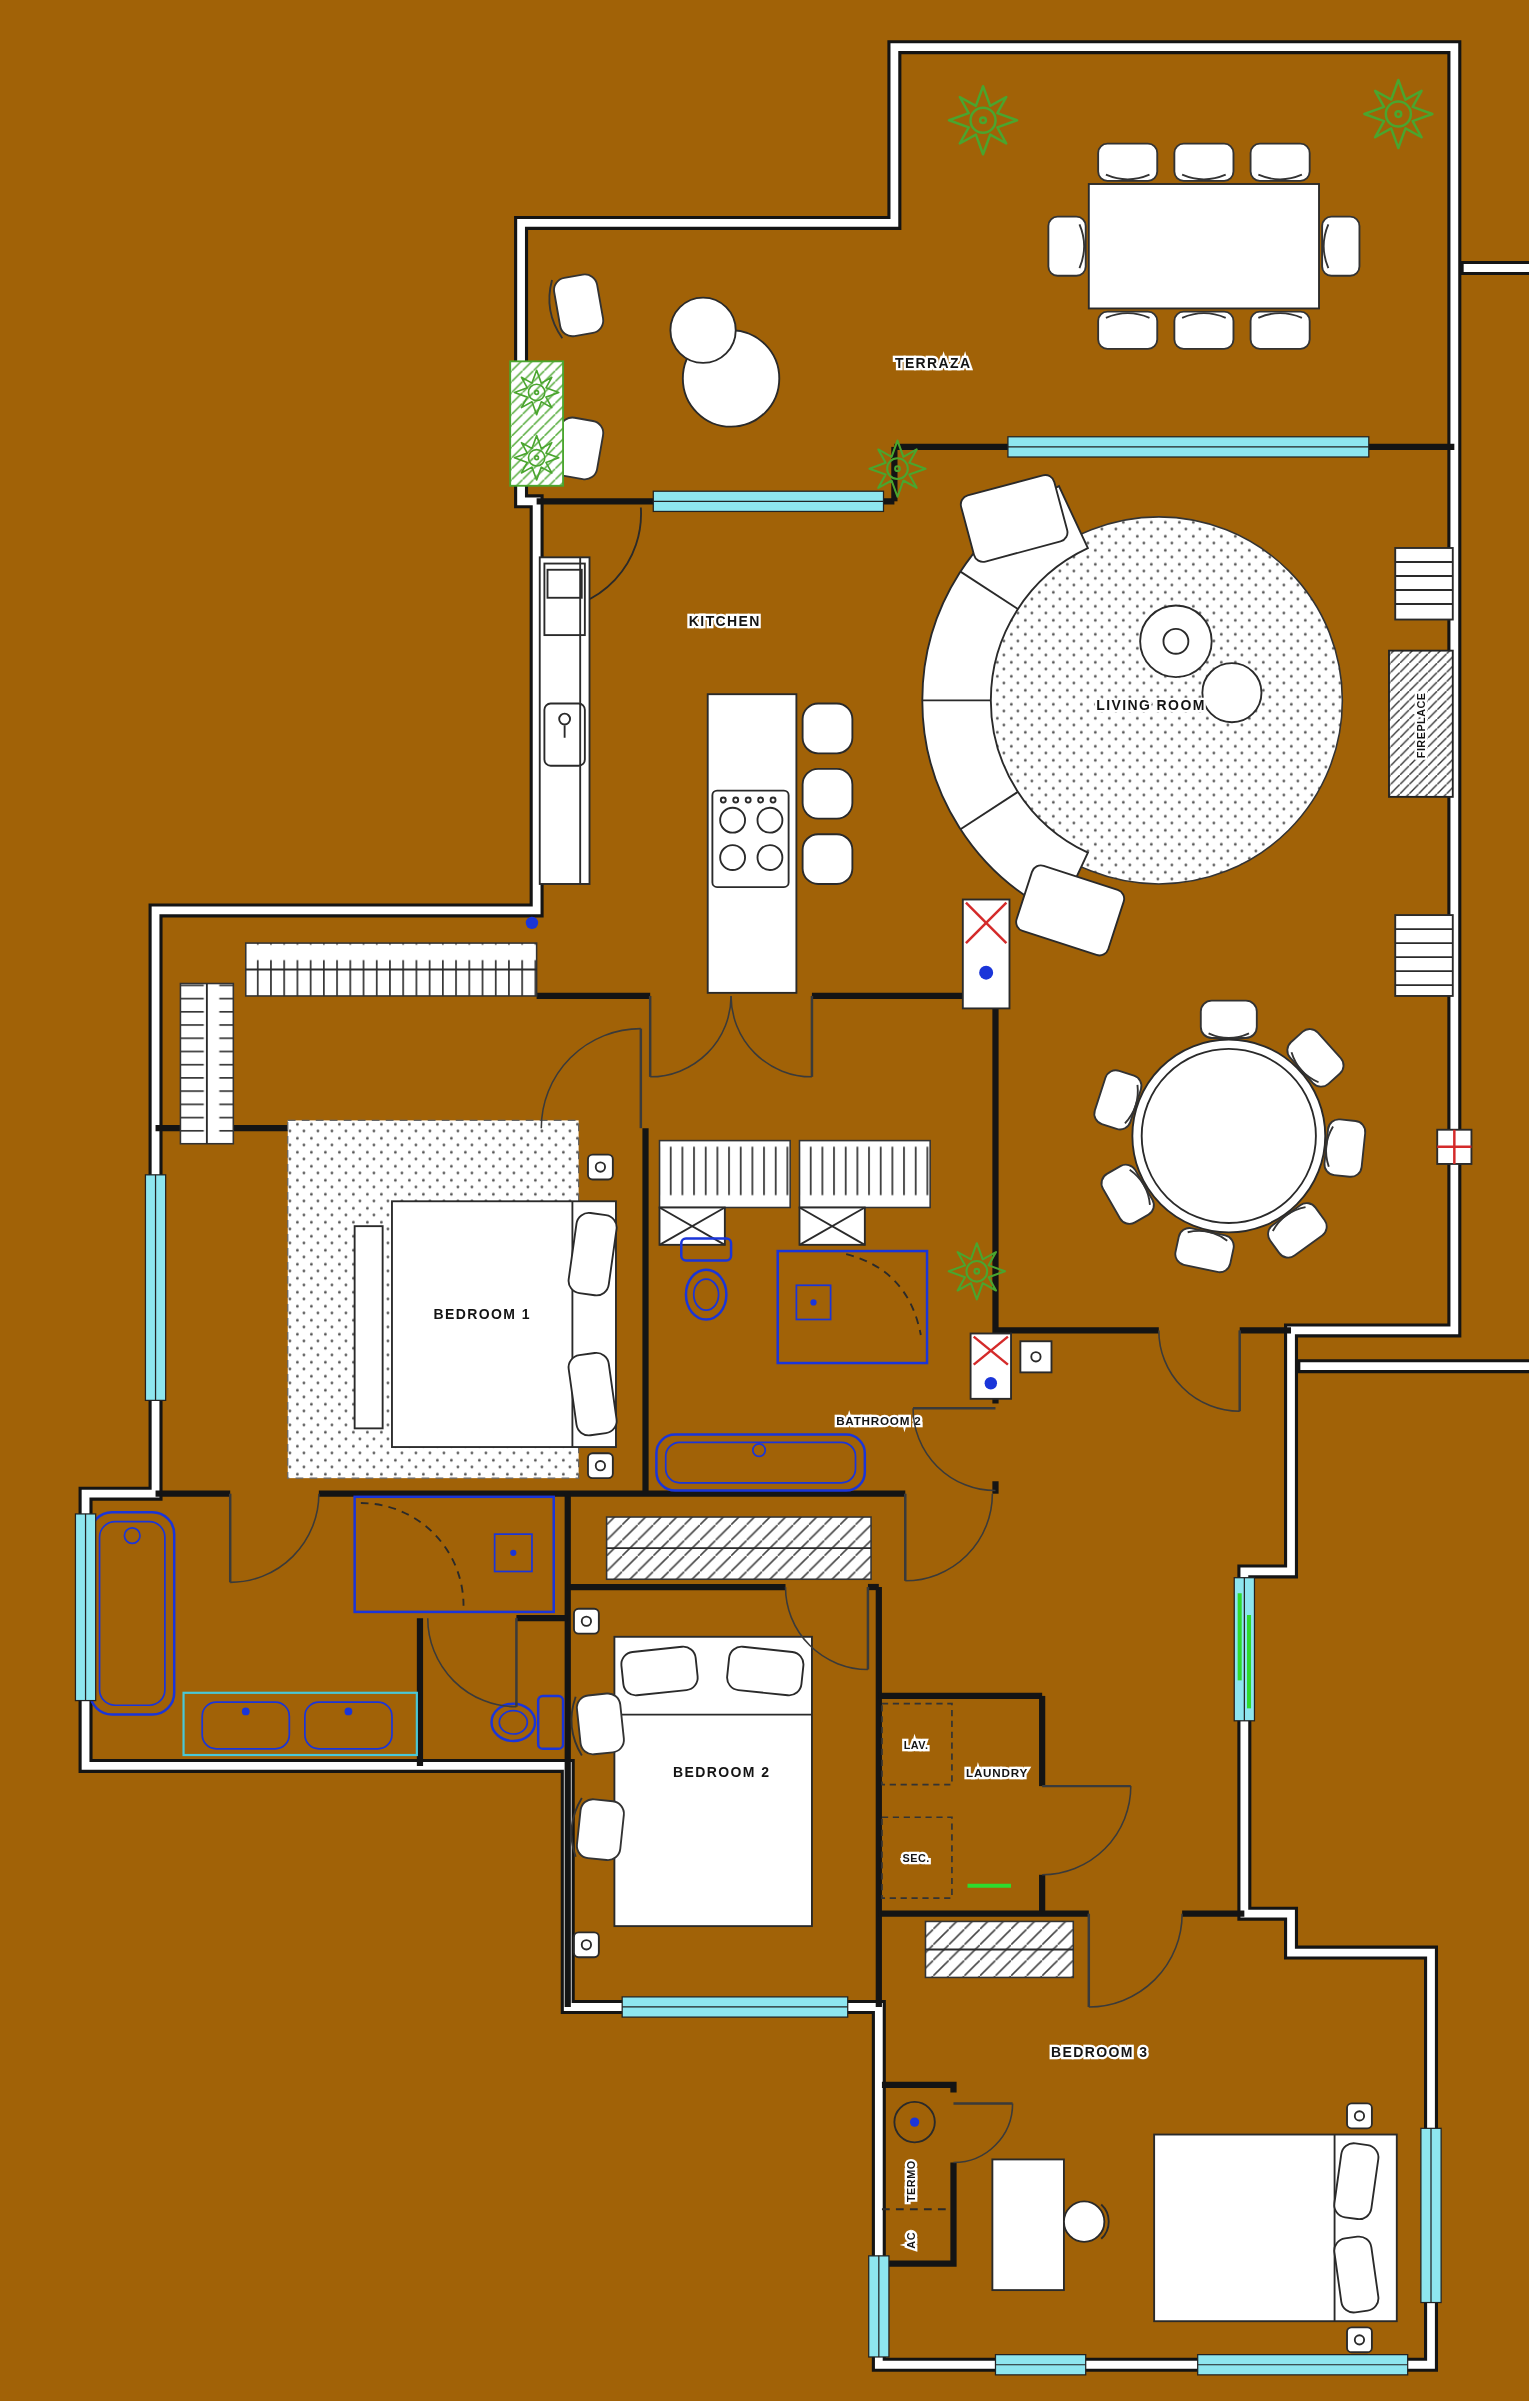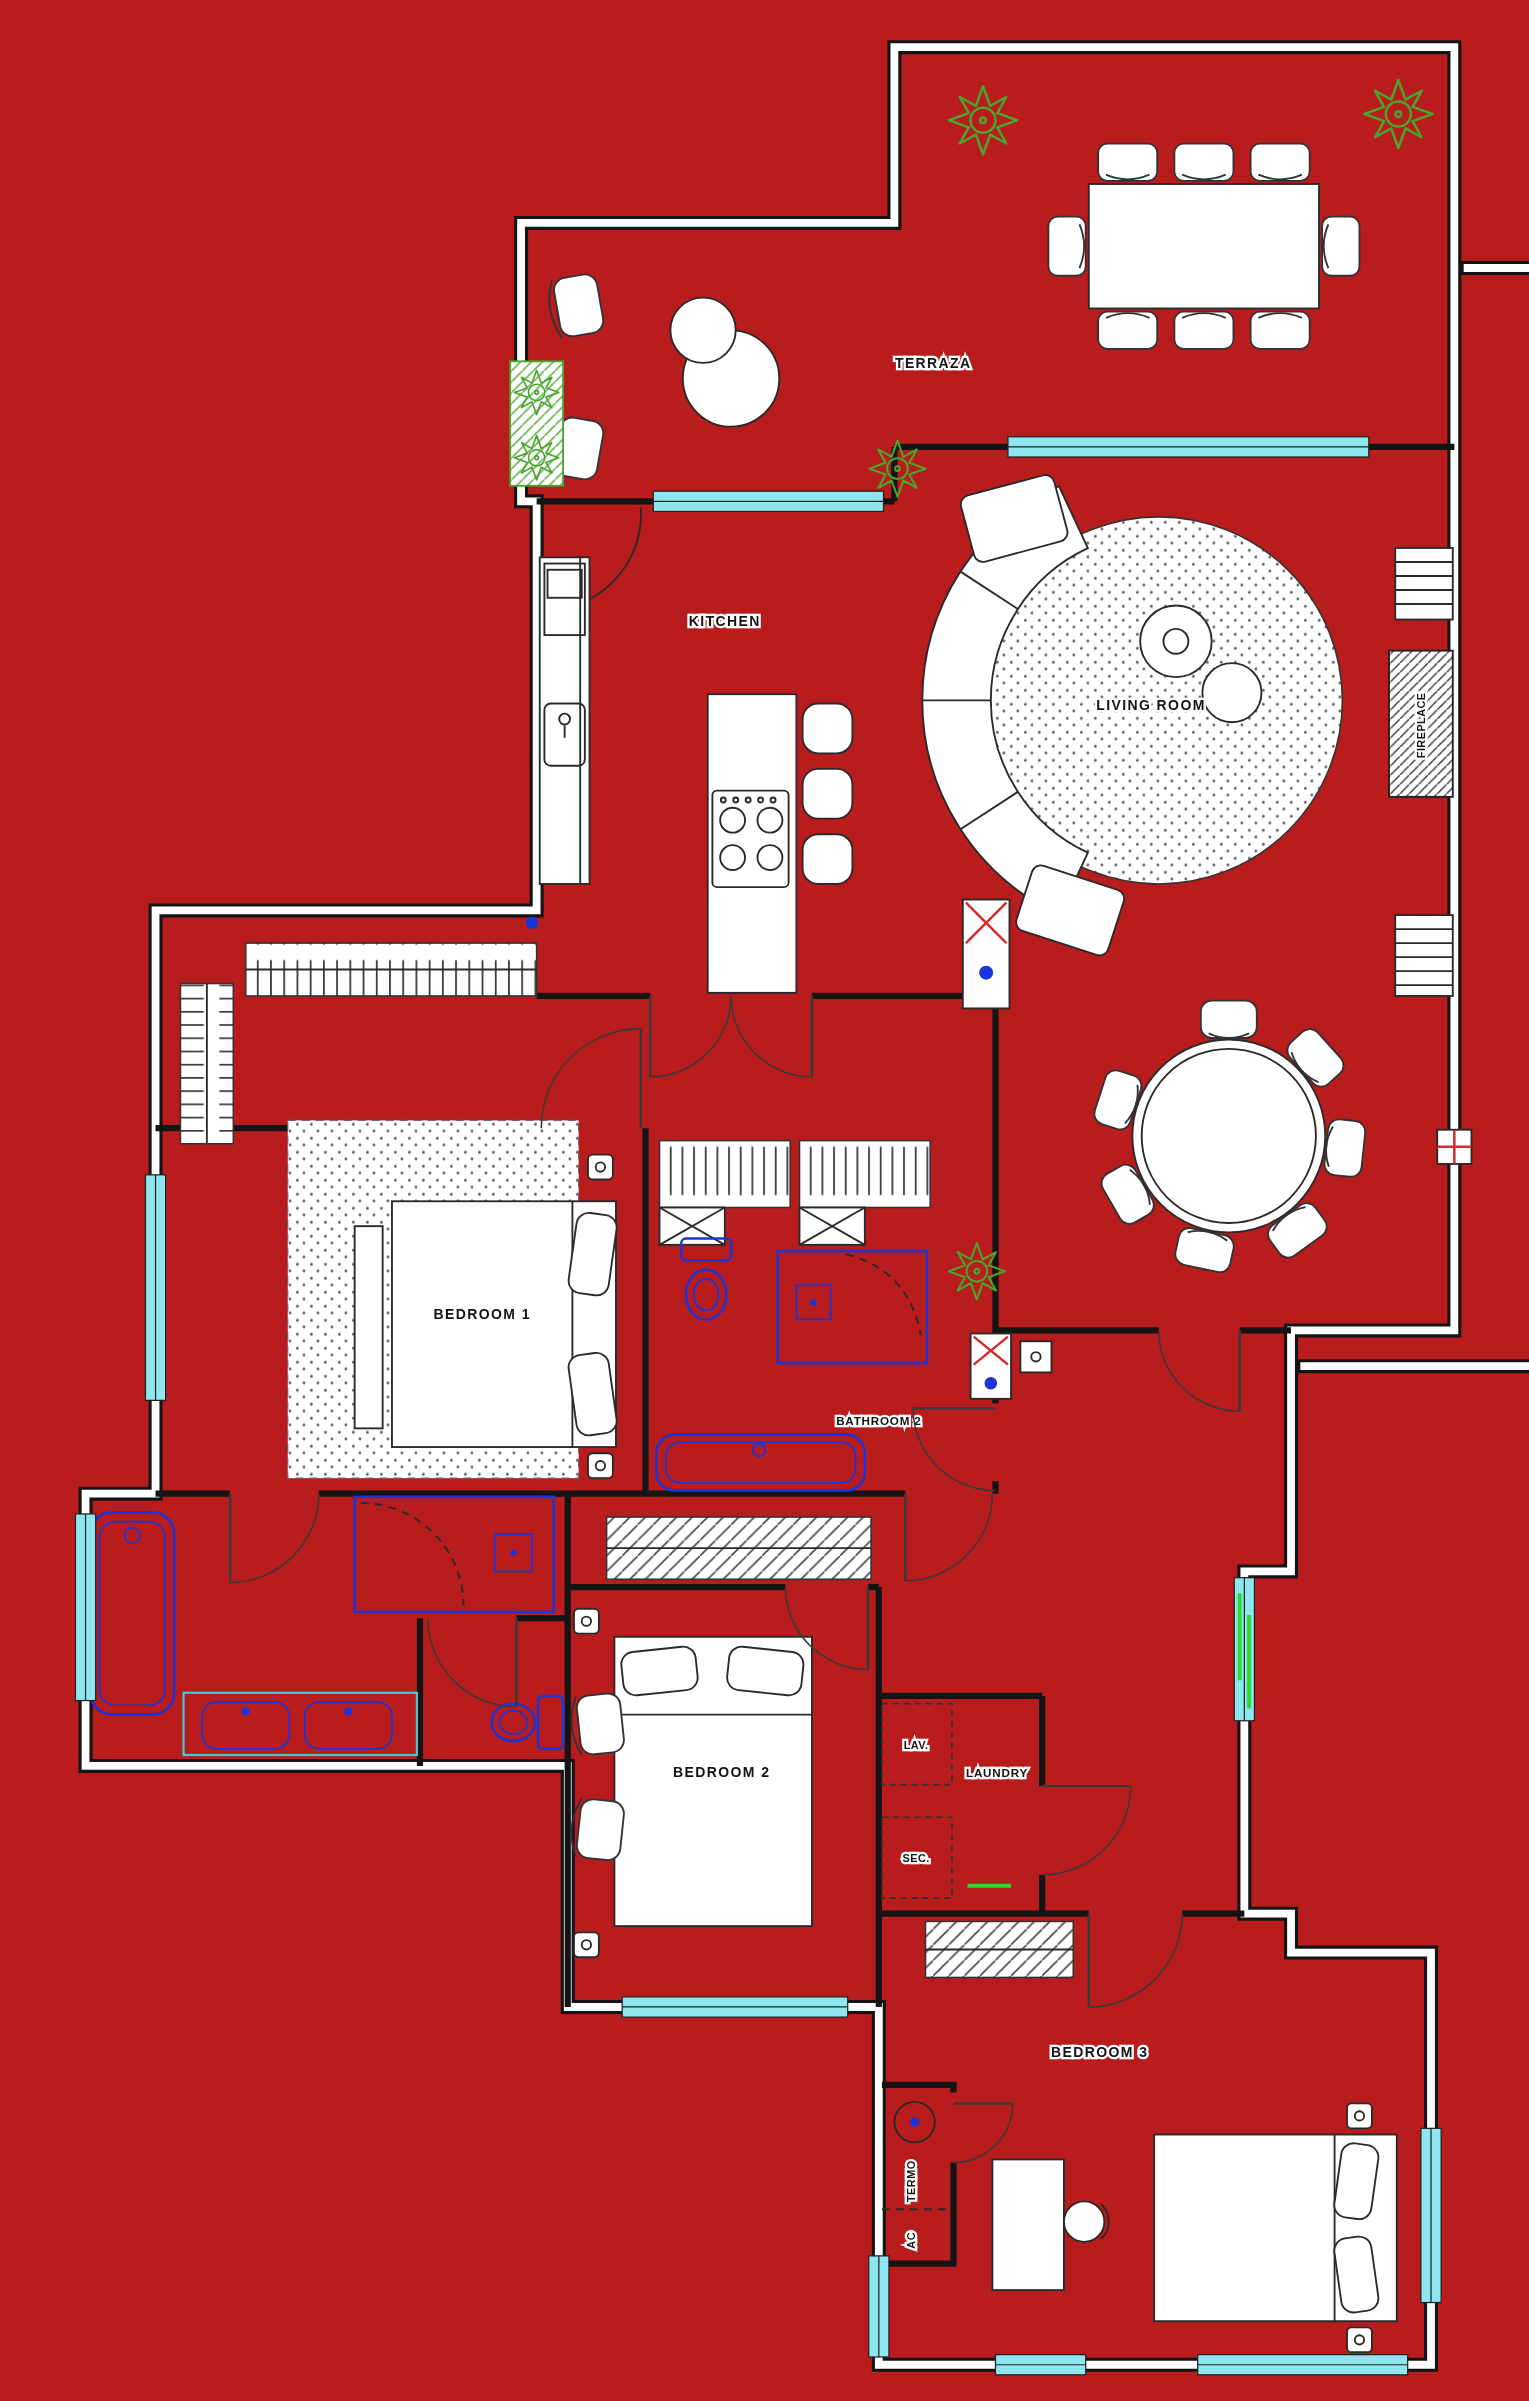--- a/index.html
+++ b/index.html
@@ -1,16 +1,16 @@
 <!DOCTYPE html>
 <html><head>
 <meta charset="utf-8">
 <style>
   html,body{margin:0;padding:0;background:#fff;}
-  .sheet{width:1529px;height:2401px;background:#b91c1c;overflow:hidden;}
+  .sheet{width:1529px;height:2401px;background:#a16207;overflow:hidden;}
   svg{display:block;}
   .wallx{fill:none;stroke:#141414;stroke-width:9;stroke-linejoin:miter;stroke-linecap:butt;}
   .wallcore{fill:none;stroke:#ffffff;stroke-width:5;stroke-linejoin:miter;stroke-linecap:butt;}
   .iw{fill:none;stroke:#141414;stroke-width:4;stroke-linecap:butt;}
   .thin{fill:none;stroke:#2a2a2a;stroke-width:1.2;}
   .thinw{fill:#ffffff;stroke:#2a2a2a;stroke-width:1.2;}
   .blue{fill:none;stroke:#1a35d9;stroke-width:1.6;}
   .blue2{fill:none;stroke:#1a35d9;stroke-width:1.1;}
   .bluef{fill:#1a35d9;stroke:none;}
   .cyan{fill:none;stroke:#49c8d8;stroke-width:1.4;}

